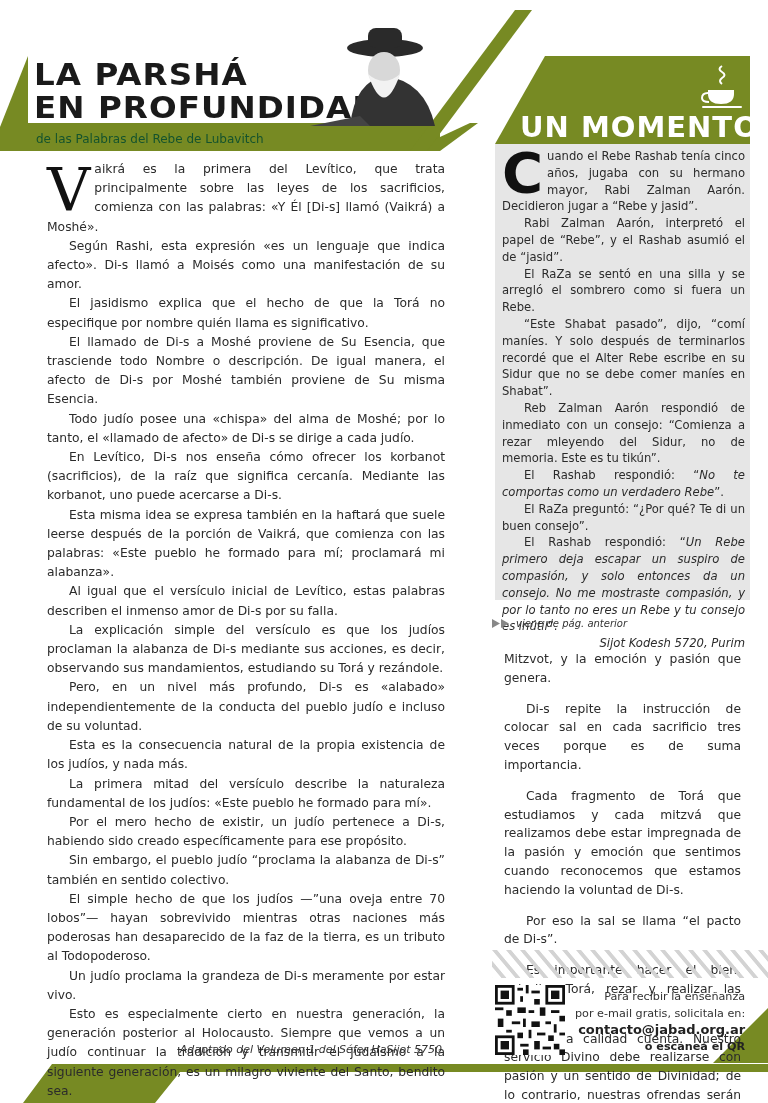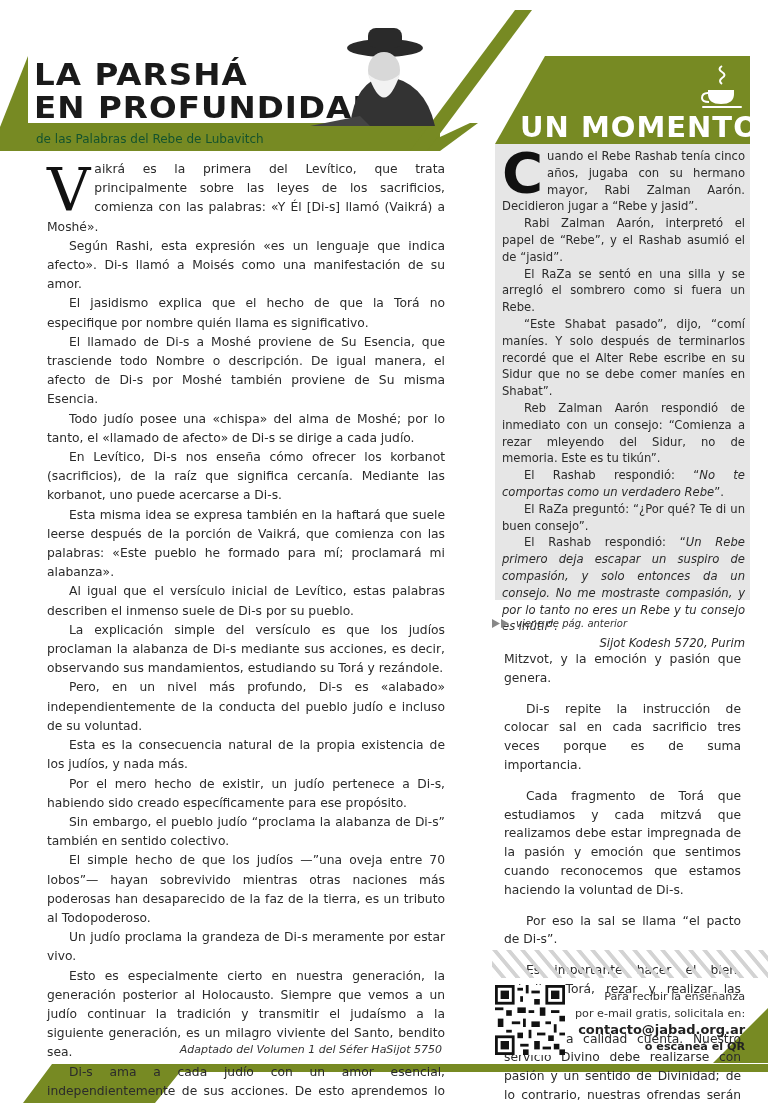--- a/index.html
+++ b/index.html
@@ -63,24 +63,25 @@
 </svg>
 
 <div class="abs left-col">
   <p class="first"><span class="dropcap">V</span><span>aikrá es la primera del Levítico, que trata principalmente sobre las leyes de los sacrificios, comienza con las palabras: «Y Él [Di-s] llamó (Vaikrá) a Moshé».</span></p>
   <p>Según Rashi, esta expresión «es un lenguaje que indica afecto». Di-s llamó a Moisés como una manifestación de su amor.</p>
   <p>El jasidismo explica que el hecho de que la Torá no especifique por nombre quién llama es significativo.</p>
   <p>El llamado de Di-s a Moshé proviene de Su Esencia, que trasciende todo Nombre o descripción. De igual manera, el afecto de Di-s por Moshé también proviene de Su misma Esencia.</p>
   <p>Todo judío posee una «chispa» del alma de Moshé; por lo tanto, el «llamado de afecto» de Di-s se dirige a cada judío.</p>
   <p>En Levítico, Di-s nos enseña cómo ofrecer los korbanot (sacrificios), de la raíz que significa cercanía. Mediante las korbanot, uno puede acercarse a Di-s.</p>
   <p>Esta misma idea se expresa también en la haftará que suele leerse después de la porción de Vaikrá, que comienza con las palabras: «Este pueblo he formado para mí; proclamará mi alabanza».</p>
-  <p>Al igual que el versículo inicial de Levítico, estas palabras describen el inmenso suele de Di-s por su pueblo.</p>
+  <p>Al igual que el versículo inicial de Levítico, estas palabras describen el inmenso amor de Di-s por su falla.</p>
   <p>La explicación simple del versículo es que los judíos proclaman la alabanza de Di-s mediante sus acciones, es decir, observando sus mandamientos, estudiando su Torá y rezándole.</p>
   <p>Pero, en un nivel más profundo, Di-s es «alabado» independientemente de la conducta del pueblo judío e incluso de su voluntad.</p>
   <p>Esta es la consecuencia natural de la propia existencia de los judíos, y nada más.</p>
+  <p>La primera mitad del versículo describe la naturaleza fundamental de los judíos: «Este pueblo he formado para mí».</p>
   <p>Por el mero hecho de existir, un judío pertenece a Di-s, habiendo sido creado específicamente para ese propósito.</p>
   <p>Sin embargo, el pueblo judío “proclama la alabanza de Di-s” también en sentido colectivo.</p>
   <p>El simple hecho de que los judíos —”una oveja entre 70 lobos”— hayan sobrevivido mientras otras naciones más poderosas han desaparecido de la faz de la tierra, es un tributo al Todopoderoso.</p>
   <p>Un judío proclama la grandeza de Di-s meramente por estar vivo.</p>
   <p>Esto es especialmente cierto en nuestra generación, la generación posterior al Holocausto. Siempre que vemos a un judío continuar la tradición y transmitir el judaísmo a la siguiente generación, es un milagro viviente del Santo, bendito sea.</p>
   <p>Di-s ama a cada judío con un amor esencial, independientemente de sus acciones. De esto aprendemos lo importante que es amar a nuestros hermanos judíos incondicionalmente, juzgarlos favorablemente y tratar siempre a los demás con respeto.</p>
 
 </div>
 <div class="abs credit">Adaptado del Volumen 1 del Séfer HaSijot 5750</div>
 

